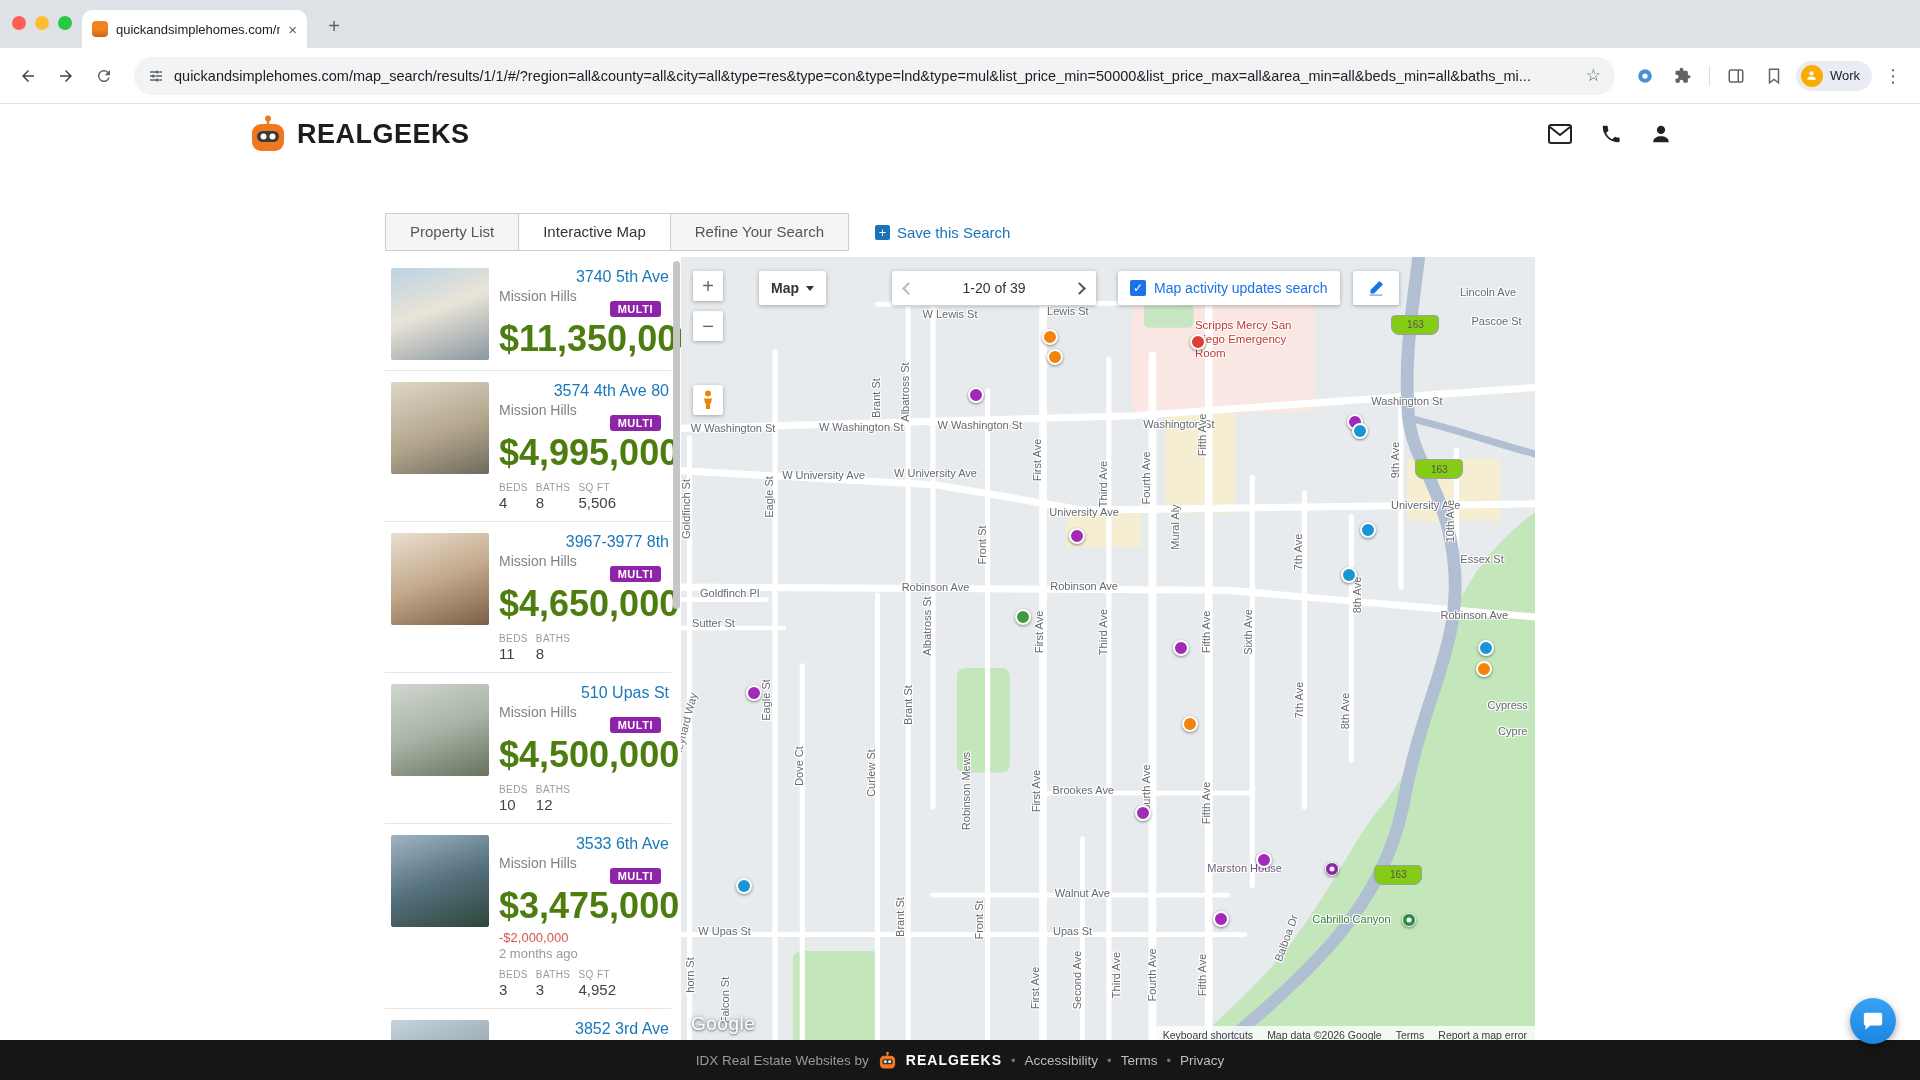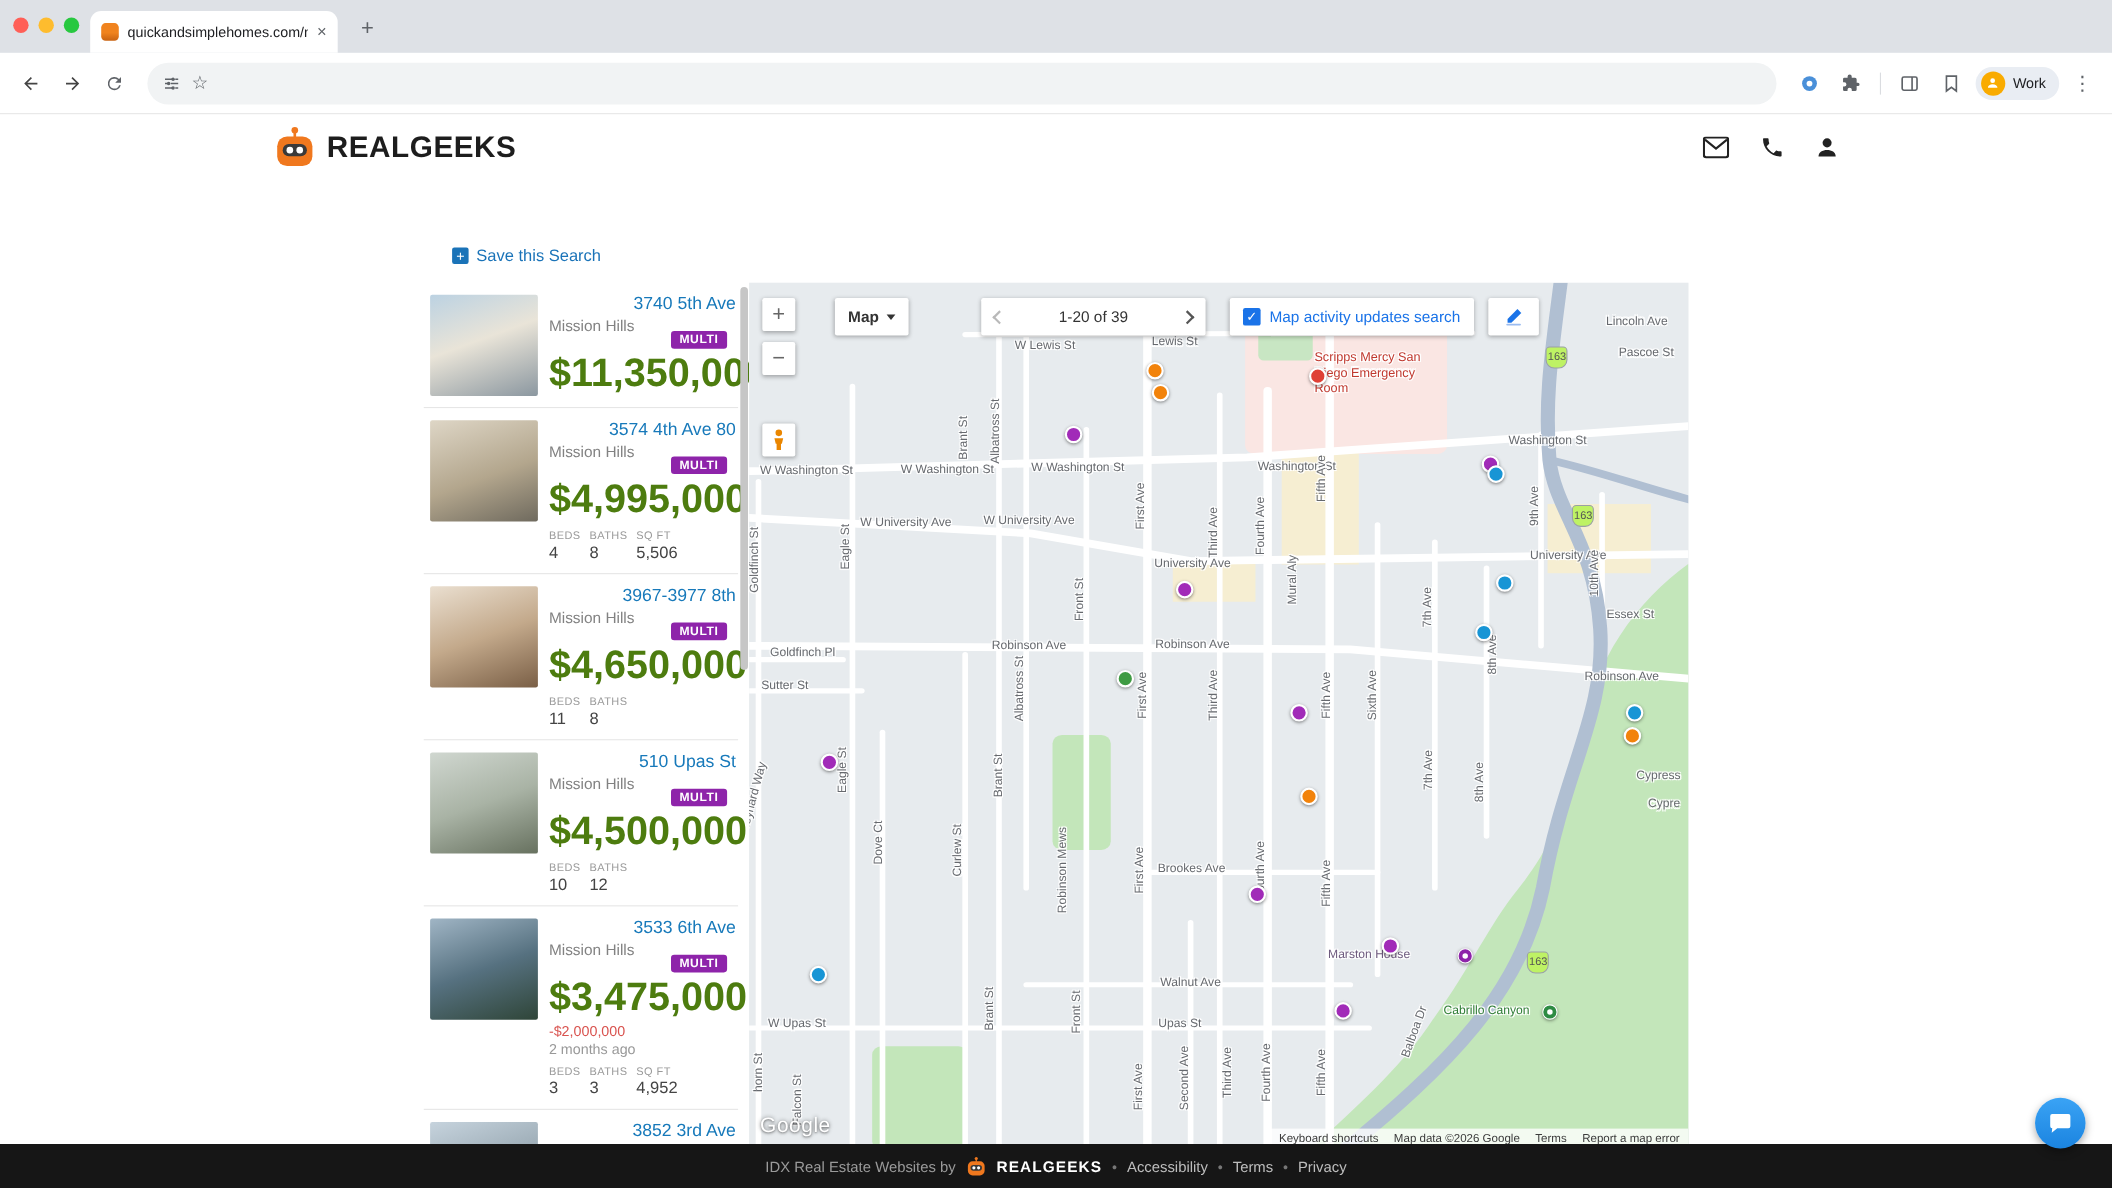--- a/index.html
+++ b/index.html
@@ -84,21 +84,21 @@
   .mlabel { position:absolute; transform:translate(-50%,-50%); font-size:11px; color:#66696e; white-space:nowrap;
     text-shadow:1px 1px 0 #fff,-1px -1px 0 #fff,1px -1px 0 #fff,-1px 1px 0 #fff,0 0 3px #fff; pointer-events:none; }
   .mlabel.poi-hospital { color:#c0392f; white-space:normal; text-align:left; line-height:1.2; font-size:11.5px; }
   .mlabel.poi-purple-label { color:#6e5a7e; }
   .mlabel.poi-park-label { color:#2f7d36; }
   .marker { position:absolute; width:16px; height:16px; border:2px solid #fff; border-radius:50%;
     box-shadow:0 1px 3px rgba(0,0,0,.45); transform:translate(-50%,-50%); }
   .marker.poi { width:14px; height:14px; border-width:1.5px; }
   .marker.poi::after { content:""; position:absolute; left:50%; top:50%; width:5px; height:5px;
     background:#fff; border-radius:50%; transform:translate(-50%,-50%); }
-  .shield { position:absolute; transform:translate(-50%,-50%); width:20px; height:20px; background:#bef264;
+  .shield { position:absolute; transform:translate(-50%,-50%); width:48px; height:20px; background:#84cc16;
     border:1px solid #9aa0a6; border-radius:4px 4px 8px 8px; font-size:10px; color:#555; display:flex;
     align-items:center; justify-content:center; }
   .mapctl { position:absolute; background:#fff; border-radius:2px; box-shadow:0 1px 4px rgba(0,0,0,.3); }
   .zoombtn { width:30px; height:30px; font-size:20px; color:#666; display:flex; align-items:center; justify-content:center; }
   .pegman { width:30px; height:30px; display:flex; align-items:center; justify-content:center; }
   .maptype { left:78px; top:14px; height:34px; padding:0 12px; display:flex; align-items:center; gap:7px;
     font-size:14px; font-weight:bold; color:#333; }
   .caret { width:0; height:0; border-left:4px solid transparent; border-right:4px solid transparent; border-top:5px solid #333; }
   .pager { left:211px; top:14px; height:34px; width:204px; display:flex; align-items:center; justify-content:space-between; padding:0 12px; }
   .pager .txt { font-size:14px; color:#333; }
@@ -160,20 +160,21 @@
         <path d="M17.65 6.35A8 8 0 1 0 19.73 14h-2.08A6 6 0 1 1 12 6c1.66 0 3.14.69 4.22 1.78L13 11h7V4z" fill="#5f6368"></path>
       </svg>
   </span>
   <div class="omnibox">
     <svg width="16" height="16" viewBox="0 0 24 24">
         <path d="M3 6h10M17 6h4M3 12h4M11 12h10M3 18h10M17 18h4" stroke="#5f6368" stroke-width="2" fill="none"></path>
         <circle cx="14" cy="6" r="2.4" fill="#5f6368"></circle>
         <circle cx="8" cy="12" r="2.4" fill="#5f6368"></circle>
         <circle cx="14" cy="18" r="2.4" fill="#5f6368"></circle>
       </svg>
+    <span class="url-text">quickandsimplehomes.com/map_search/results/1/1/#/?region=all&amp;county=all&amp;city=all&amp;type=res&amp;type=con&amp;type=lnd&amp;type=mul&amp;list_price_min=50000&amp;list_price_max=all&amp;area_min=all&amp;beds_min=all&amp;baths_mi...</span>
     <span class="omni-star">☆</span>
   </div>
   <span class="navicon">
     <svg width="18" height="18" viewBox="0 0 24 24">
         <circle cx="12" cy="12" r="9" fill="#4a90d9"></circle>
         <circle cx="12" cy="12" r="3.5" fill="#fff"></circle>
       </svg>
   </span>
   <span class="navicon">
     <svg width="18" height="18" viewBox="0 0 24 24">
@@ -234,20 +235,25 @@
             <circle cx="12" cy="7.5" r="4.5" fill="#222"></circle>
             <path d="M3.5 21c0-4.5 4-6.5 8.5-6.5s8.5 2 8.5 6.5z" fill="#222"></path>
           </svg>
       </span>
     </div>
   </div>
 </header>
 
 <div class="page">
   <div class="tabs-row">
+    <div style="display:flex;">
+        <div class="rtab">Property List</div>
+        <div class="rtab active">Interactive Map</div>
+        <div class="rtab">Refine Your Search</div>
+      </div>
     <div class="save-search">
       <span class="plus-box">+</span>
       <span>Save this Search</span>
     </div>
   </div>
 
   <div class="body-row">
 
     <aside class="listings">
       <div>

